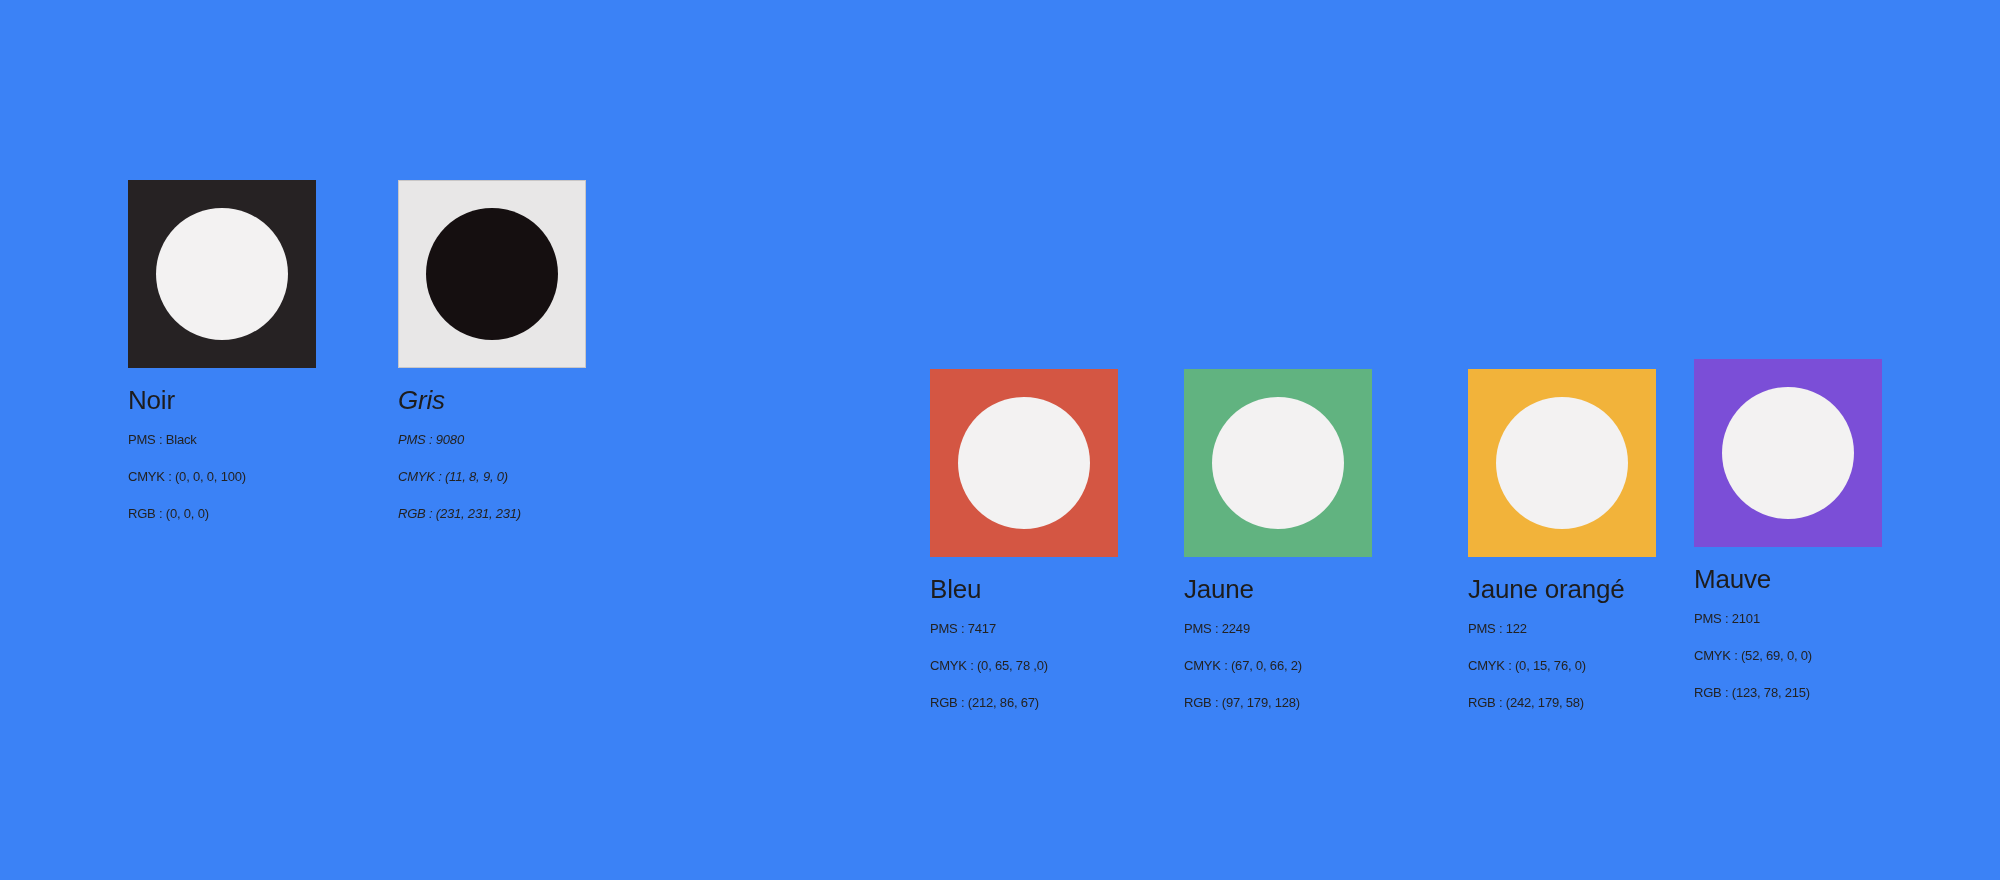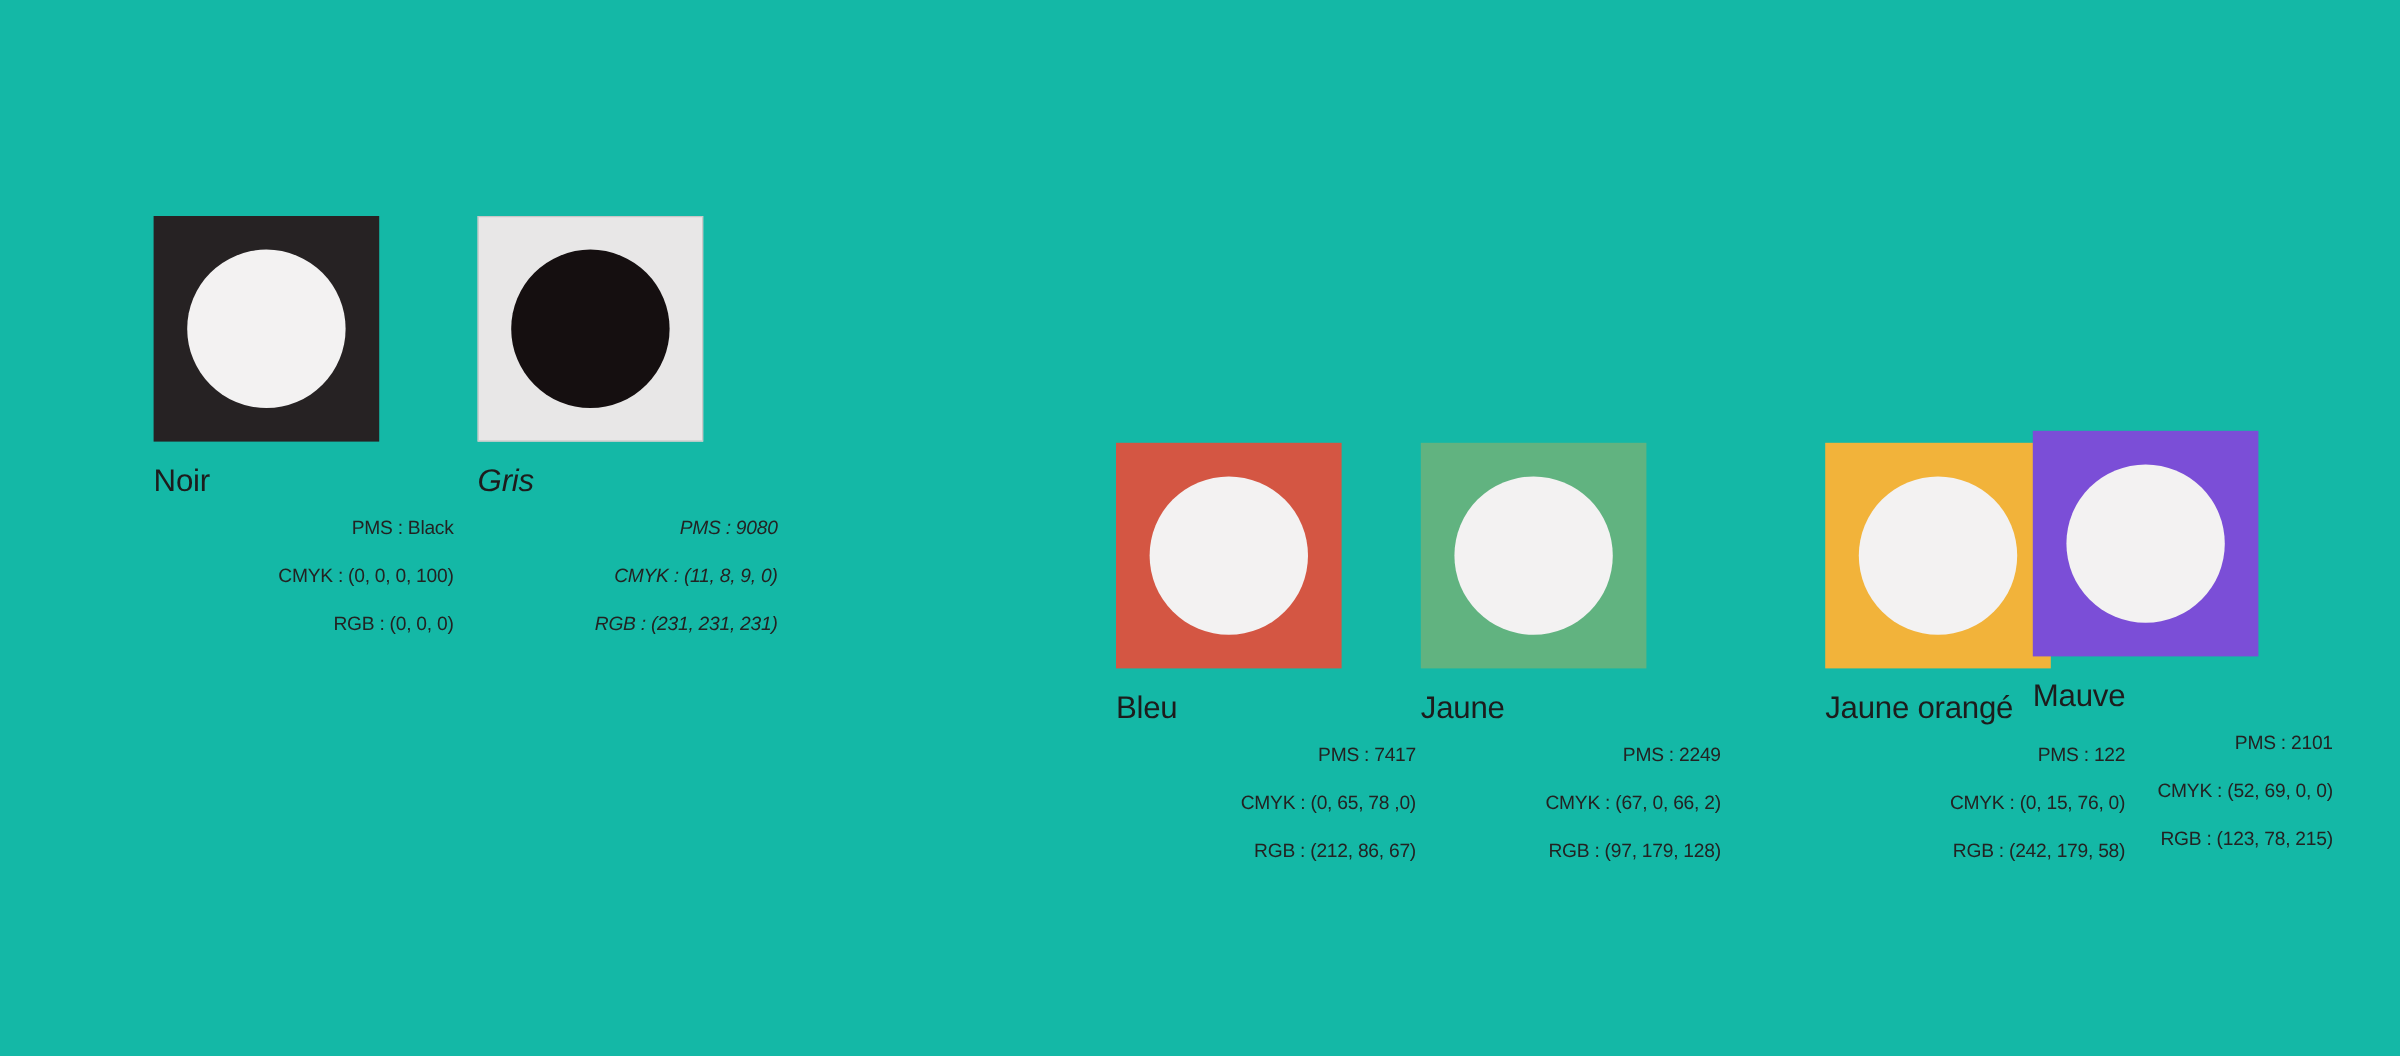--- a/index.html
+++ b/index.html
@@ -38,35 +38,34 @@
   .color-name {
     margin-top: 19px;
     font-size: 26px;
     line-height: 1;
     color: #1d1c1c;
     letter-spacing: -0.2px;
     white-space: nowrap;
   }
   .detail {
     margin-top: 24px;
-    font-size: 16px;
+    font-size: 13px;
     line-height: 1;
     color: #232222;
     letter-spacing: -0.2px;
     white-space: nowrap;
-    text-align: right;
   }
   .detail.first {
     margin-top: 20px;
   }
 </style>
 </head>
 <body>
 
-<div id="canvas" style="background-color: #14b8a6;">
+<div id="canvas" style="background-color: #3b82f6;">
 
   <div class="swatch-col" style="left:128px; top:180px;">
     <div class="square" style="background-color: rgb(38, 34, 35);">
       <div class="circle" style="background-color: rgb(243, 242, 242);"></div>
     </div>
     <div class="color-name">Noir</div>
     <div class="detail first">PMS : Black</div>
     <div class="detail">CMYK : (0, 0, 0, 100)</div>
     <div class="detail">RGB : (0, 0, 0)</div>
   </div>
@@ -95,21 +94,21 @@
   <div class="swatch-col" style="left:1184px; top:369px;">
     <div class="square" style="background-color: rgb(97, 179, 128);">
       <div class="circle" style="background-color: rgb(243, 242, 242);"></div>
     </div>
     <div class="color-name">Jaune</div>
     <div class="detail first">PMS : 2249</div>
     <div class="detail">CMYK : (67, 0, 66, 2)</div>
     <div class="detail">RGB : (97, 179, 128)</div>
   </div>
 
-  <div class="swatch-col" style="left:1521px; top:369px;">
+  <div class="swatch-col" style="left:1468px; top:369px;">
     <div class="square" style="background-color: rgb(242, 179, 58);">
       <div class="circle" style="background-color: rgb(243, 242, 242);"></div>
     </div>
     <div class="color-name">Jaune orangé</div>
     <div class="detail first">PMS : 122</div>
     <div class="detail">CMYK : (0, 15, 76, 0)</div>
     <div class="detail">RGB : (242, 179, 58)</div>
   </div>
 
   <div class="swatch-col" style="left:1694px; top:359px;">

